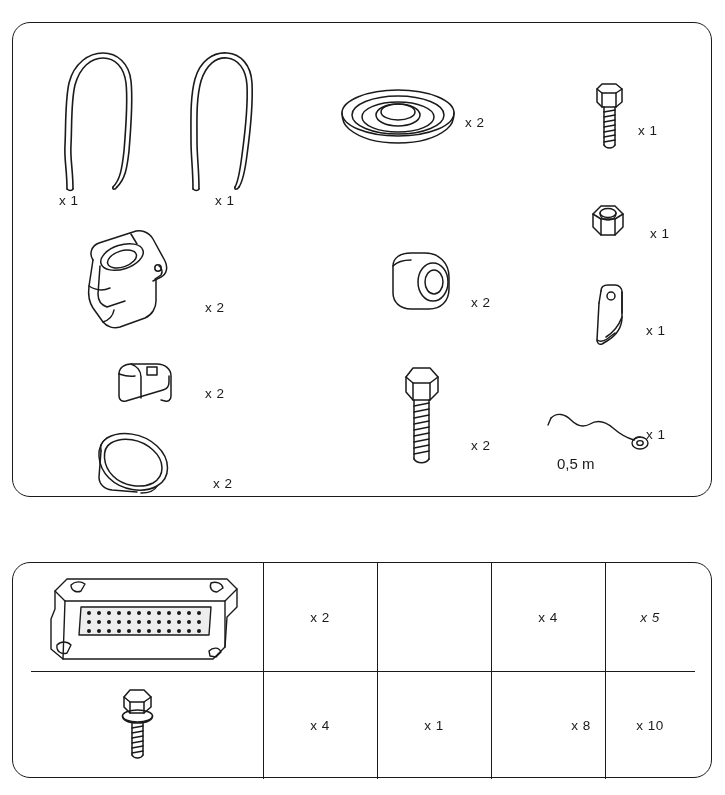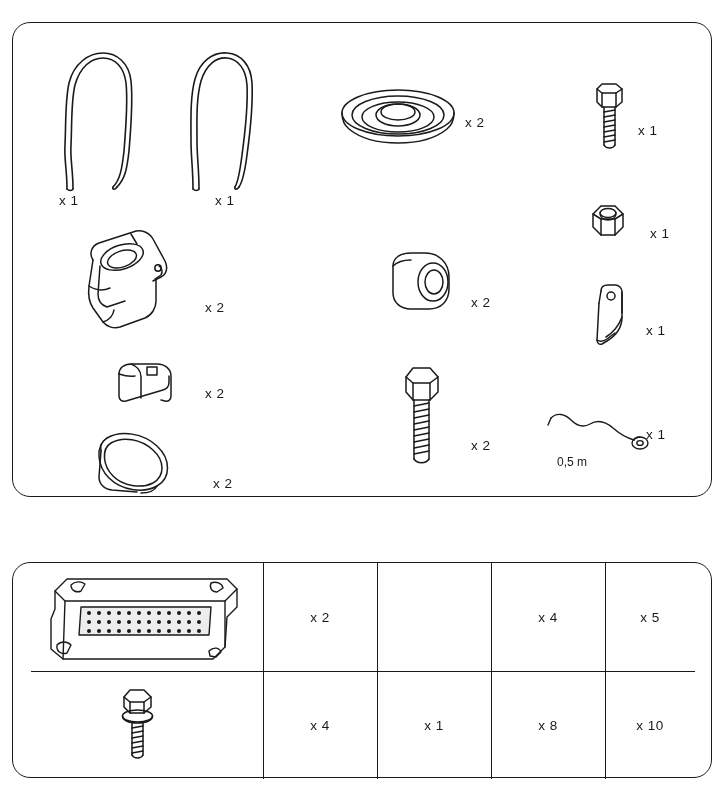--- a/index.html
+++ b/index.html
@@ -42,21 +42,21 @@
   }
   .qty {
     position: absolute;
     font-size: 13.5px;
     letter-spacing: 0.5px;
     color: #1a1a1a;
     white-space: nowrap;
   }
   .note {
     position: absolute;
-    font-size: 12px;
+    font-size: 15px;
     color: #1a1a1a;
     white-space: nowrap;
   }
   .art {
     position: absolute;
   }
   .art svg { display: block; overflow: visible; }
   
   .vline {
     position: absolute;
@@ -277,35 +277,35 @@
           <circle cx="118" cy="58" r="1.3" fill="#1a1a1a"></circle>
         <circle cx="128" cy="58" r="1.3" fill="#1a1a1a"></circle>
           <circle cx="138" cy="58" r="1.3" fill="#1a1a1a"></circle>
         <circle cx="148" cy="58" r="1.3" fill="#1a1a1a"></circle>
           <circle cx="158" cy="58" r="1.3" fill="#1a1a1a"></circle>
       </svg>
     </div>
 
     <div class="cell" style="left:250px; top:0px; width:114px; height:108px;">x 2</div>
     <div class="cell" style="left:478px; top:0px; width:114px; height:108px;">x 4</div>
-    <div class="cell" style="left:592px; top:0px; width:90px; height:108px;">x 5</div>
+    <div class="cell" style="left:592px; top:0px; width:90px; height:108px;font-style:italic;">x 5</div>
 
     <div class="art" style="left:100px; top:124px;">
       <svg width="50" height="78" viewBox="0 0 50 78" fill="none" stroke="#1a1a1a" stroke-width="1.5" stroke-linecap="round" stroke-linejoin="round">
         <path d="M11 10 L17 3 L31 3 L38 10 L38 20 L31 26 L17 26 L11 20 Z"></path>
         <path d="M11 10 L17 15 L31 15 L38 10"></path>
         <path d="M17 15 L17 26 M31 15 L31 26"></path>
         <ellipse cx="24.5" cy="29" rx="15" ry="6"></ellipse>
         <path d="M9.5 29 C9.5 33 15 36 24.5 36 C34 36 39.5 33 39.5 29"></path>
         <path d="M19 36 L19 68 M30 36 L30 68"></path>
         <path d="M19 41 L30 39 M19 46 L30 44 M19 51 L30 49 M19 56 L30 54 M19 61 L30 59 M19 66 L30 64"></path>
         <path d="M19 68 C21 72 28 72 30 68"></path>
       </svg>
     </div>
 
     <div class="cell" style="left:250px; top:108px; width:114px; height:108px;">x 4</div>
     <div class="cell" style="left:364px; top:108px; width:114px; height:108px;">x 1</div>
-    <div class="cell" style="left:478px; top:108px; width:114px; height:108px;">x 8</div>
+    <div class="cell" style="left:478px; top:108px; width:114px; height:108px;padding-left:33px;">x 8</div>
     <div class="cell" style="left:592px; top:108px; width:90px; height:108px;">x 10</div>
 
   </div>
 
 </div>
 
 </body></html>

